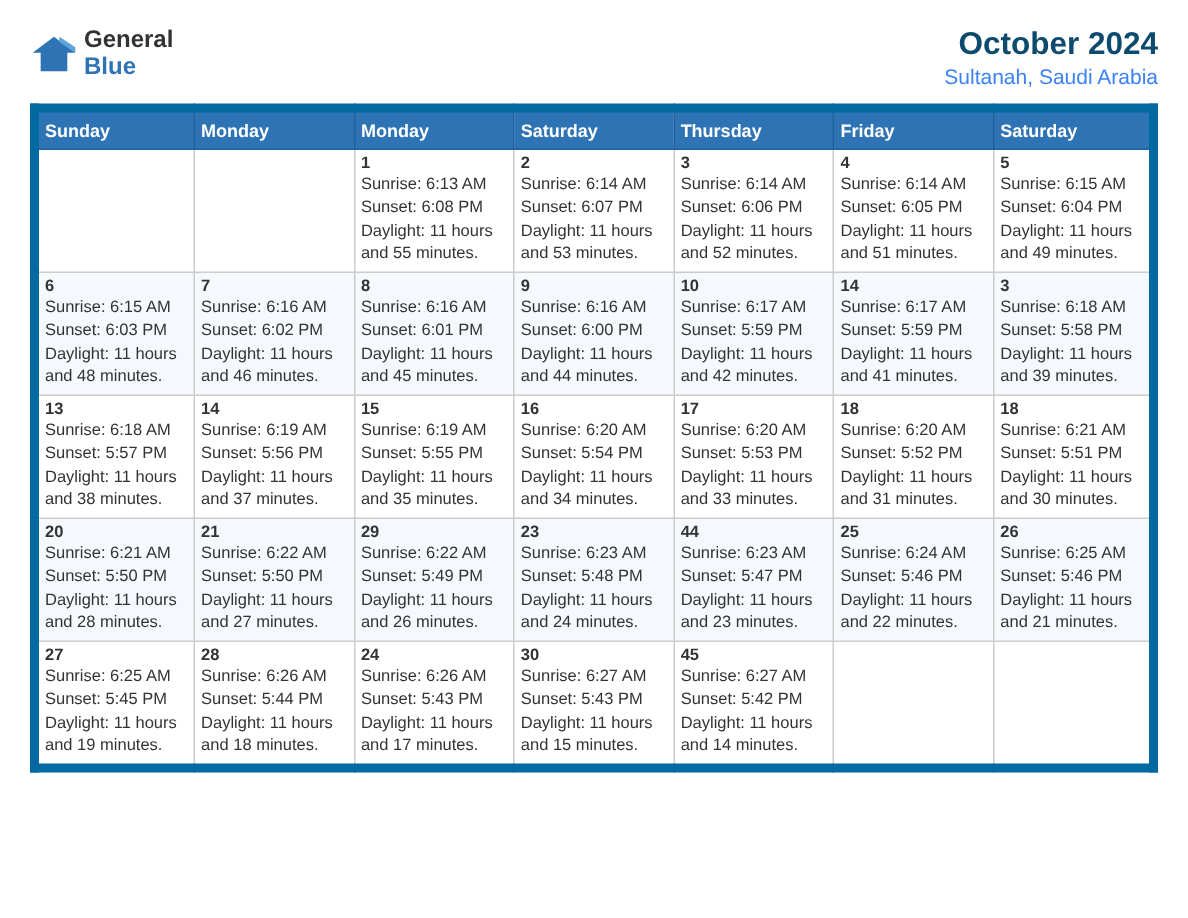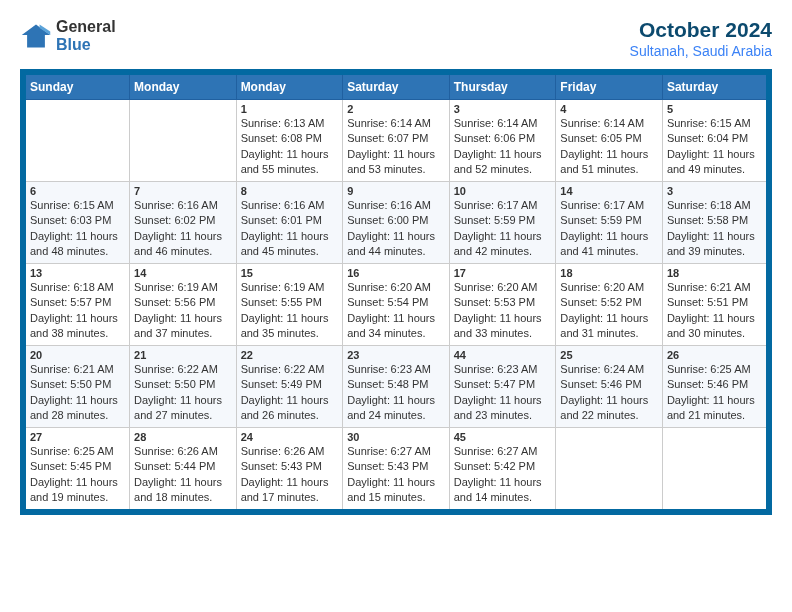--- a/index.html
+++ b/index.html
@@ -226,21 +226,21 @@
         <tr>
           <td>
             <span class="day-num">20</span>
             <div class="day-detail">Sunrise: 6:21 AM<br>Sunset: 5:50 PM<br>Daylight: 11 hours and 28 minutes.</div>
           </td>
           <td>
             <span class="day-num">21</span>
             <div class="day-detail">Sunrise: 6:22 AM<br>Sunset: 5:50 PM<br>Daylight: 11 hours and 27 minutes.</div>
           </td>
           <td>
-            <span class="day-num">22</span>
+            <span class="day-num">29</span>
             <div class="day-detail">Sunrise: 6:22 AM<br>Sunset: 5:49 PM<br>Daylight: 11 hours and 26 minutes.</div>
           </td>
           <td>
             <span class="day-num">23</span>
             <div class="day-detail">Sunrise: 6:23 AM<br>Sunset: 5:48 PM<br>Daylight: 11 hours and 24 minutes.</div>
           </td>
           <td>
             <span class="day-num">44</span>
             <div class="day-detail">Sunrise: 6:23 AM<br>Sunset: 5:47 PM<br>Daylight: 11 hours and 23 minutes.</div>
           </td>

